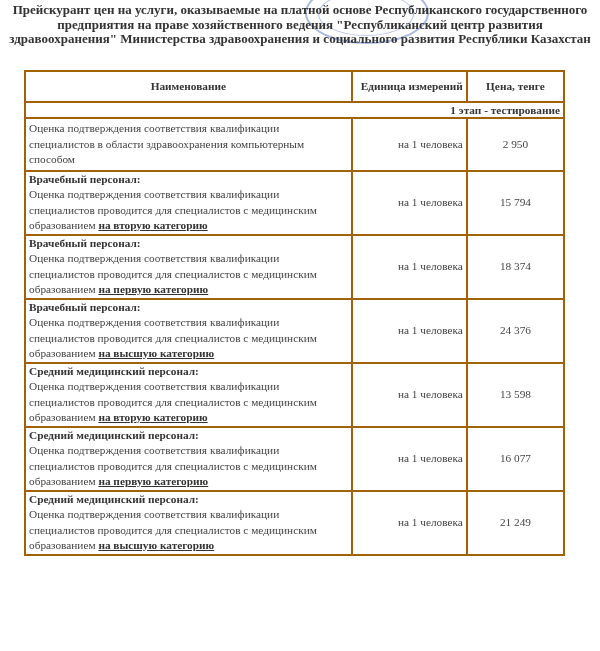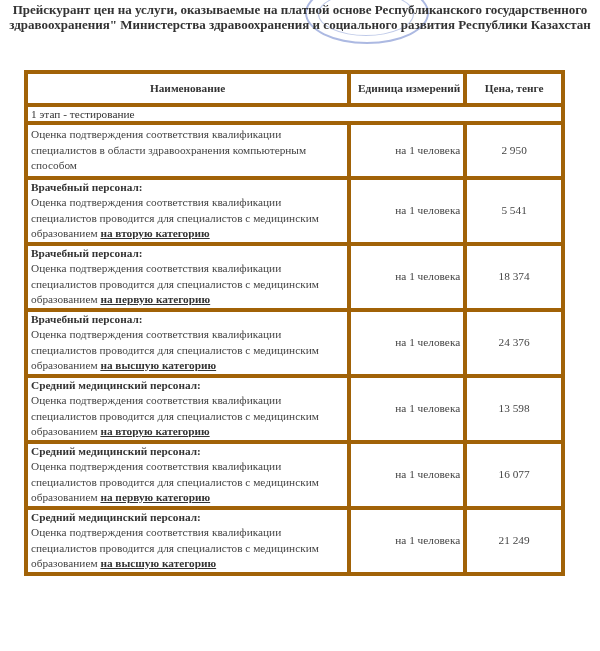--- a/index.html
+++ b/index.html
@@ -22,41 +22,42 @@
     .stamp-inner {
       position: absolute; left: 318px; top: -8px; width: 94px; height: 42px;
       border: 1px solid rgba(70, 100, 190, 0.35); border-radius: 50%;
       pointer-events: none;
     }
     table {
       position: absolute; left: 24px; top: 70px; width: 541px;
       border-collapse: collapse; font-size: 11.3px; line-height: 15.5px;
       color: #444;
     }
-    td, th { border: 4px solid #a16207; padding: 0 3px; vertical-align: middle; }
+    td, th { border: 2px solid #a16207; padding: 0 3px; vertical-align: middle; }
     th { font-weight: bold; height: 29px; text-align: center; color: #333; }
     .c1 { width: 322px; }
     .c2 { width: 108px; text-align: right; }
     .c3 { width: 90px; text-align: center; font-family: Liberation Serif, serif; }
-    .stage td { text-align: left; font-weight: normal; height: 14px; line-height: 14px; color: #333; }
+    .stage td { text-align: right; font-weight: bold; height: 14px; line-height: 14px; color: #333; }
     .row-simple td { padding-top: 2px; padding-bottom: 2px; }
     .staff { font-weight: bold; color: #333; display: block; }
     .cat { font-weight: bold; text-decoration: underline; color: #333; }
     .r-a { height: 42px; }
     .r-b { height: 50px; }
     .r-d { height: 64px; }
   </style>
 </head>
 <body>
 
 <div class="stamp"></div>
 <div class="stamp-inner"></div>
 
 <div class="title">
   <span>Прейскурант цен на услуги, оказываемые на платной основе Республиканского государственного</span>
+  <span>предприятия на праве хозяйственного ведения "Республиканский центр развития</span>
   <span>здравоохранения" Министерства здравоохранения и социального развития Республики Казахстан</span>
 </div>
 
 <table>
   <thead>
     <tr>
       <th class="c1">Наименование</th>
       <th class="c2">Единица измерений</th>
       <th class="c3">Цена, тенге</th>
     </tr>
@@ -69,21 +70,21 @@
       <td class="c1">Оценка подтверждения соответствия квалификации специалистов в области здравоохранения компьютерным способом</td>
       <td class="c2">на 1 человека</td>
       <td class="c3">2 950</td>
     </tr>
 
     <tr class="r-d">
       <td class="c1">
         <span class="staff">Врачебный персонал:</span><span>Оценка подтверждения соответствия квалификации специалистов проводится для специалистов с медицинским образованием </span><span class="cat">на вторую категорию</span>
       </td>
       <td class="c2">на 1 человека</td>
-      <td class="c3">5 541</td>
+      <td class="c3">15 794</td>
     </tr>
     <tr class="r-d">
       <td class="c1">
         <span class="staff">Врачебный персонал:</span><span>Оценка подтверждения соответствия квалификации специалистов проводится для специалистов с медицинским образованием </span><span class="cat">на первую категорию</span>
       </td>
       <td class="c2">на 1 человека</td>
       <td class="c3">18 374</td>
     </tr>
     <tr class="r-d">
       <td class="c1">

